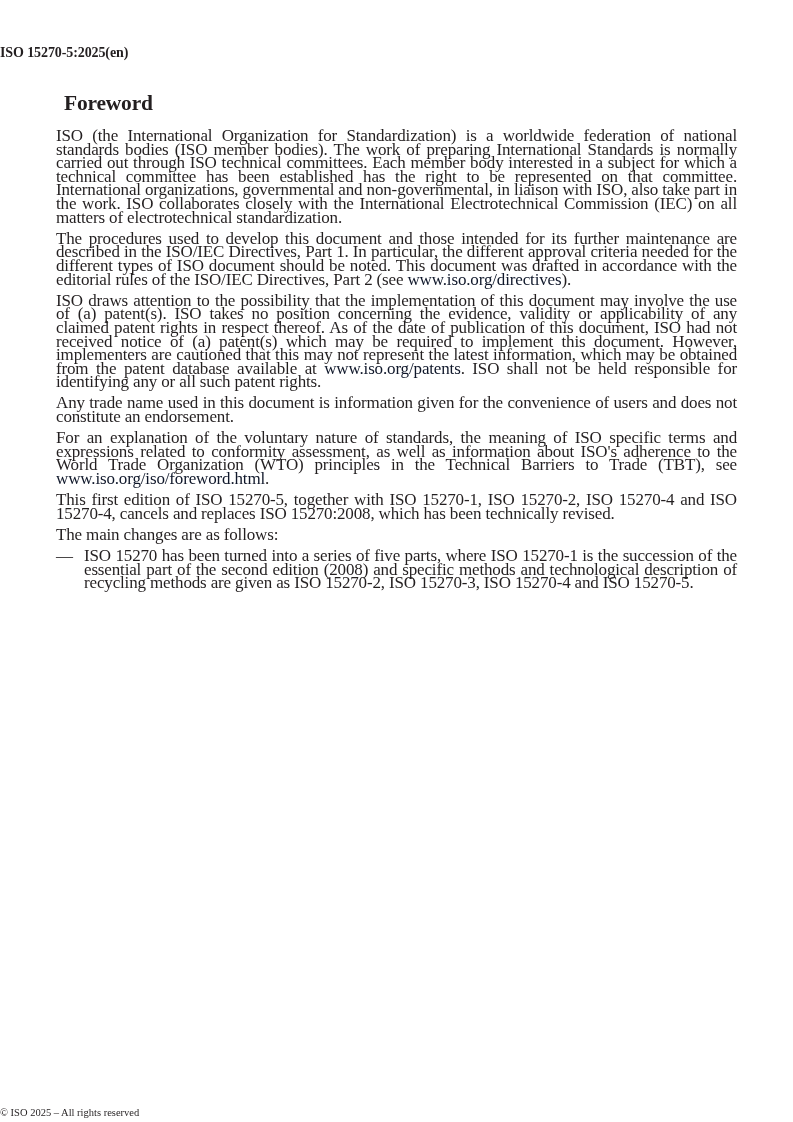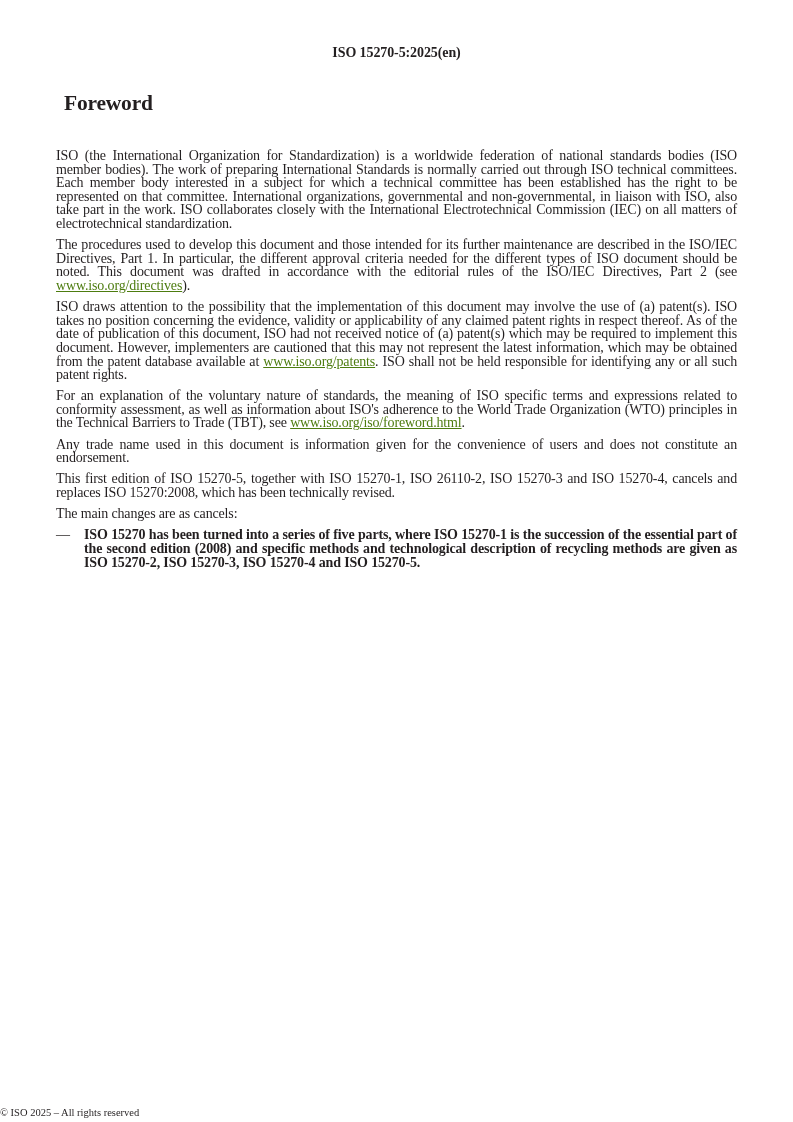--- a/index.html
+++ b/index.html
@@ -1,54 +1,54 @@
 <!DOCTYPE html>
 <html><head>
 <meta charset="utf-8">
 <style>
   html, body { margin: 0; padding: 0; background: #ffffff; }
   body { width: 793px; height: 1122px; position: relative; overflow: hidden;
          font-family: "Liberation Serif", "DejaVu Serif", serif; color: #231f20; }
-  .doc-header { position: absolute; top: 45px; left: 0; width: 793px; text-align: center;
+  .doc-header { position: absolute; top: 45px; left: 0; width: 793px; 
                 font-weight: bold; font-size: 14px; letter-spacing: -0.1px; }
   .title { position: absolute; top: 83px; left: 56px; margin: 8px; font-size: 21.5px; font-weight: bold;
            letter-spacing: -0.2px; }
-  .content { position: absolute; top: 129px; left: 56px; width: 681px; font-size: 14px;
-             line-height: 13.6px; letter-spacing: -0.15px; margin-top: 20px; }
+  .content { position: absolute; top: 129px; left: 56px; width: 681px; font-size: 17px;
+             line-height: 13.6px; letter-spacing: -0.15px; }
   .content p { margin: 0 0 7.6px 0; text-align: justify; }
-  .content a { color: #4d7c0f; text-decoration: underline; }
+  .content a { color: #0f172a; }
   .dash-item { display: flex; margin: 0 0 7.6px 0; }
   .dash { width: 28px; flex: 0 0 28px; }
-  .dash-text { flex: 1; text-align: justify; font-weight: bold; }
+  .dash-text { flex: 1; text-align: justify; }
   .footer { position: absolute; top: 1106px; left: 0; width: 785px; text-align: left;
             font-size: 10.5px; line-height: 14px; }
   .page-num { font-size: 10px; }
 </style>
 </head>
 <body>
 
 <div class="doc-header">ISO 15270-5:2025(en)</div>
 
 <h1 class="title">Foreword</h1>
 
 <div class="content">
   <p>ISO (the International Organization for Standardization) is a worldwide federation of national standards bodies (ISO member bodies). The work of preparing International Standards is normally carried out through ISO technical committees. Each member body interested in a subject for which a technical committee has been established has the right to be represented on that committee. International organizations, governmental and non-governmental, in liaison with ISO, also take part in the work. ISO collaborates closely with the International Electrotechnical Commission (IEC) on all matters of electrotechnical standardization.</p>
 
   <p><span>The procedures used to develop this document and those intended for its further maintenance are described in the ISO/IEC Directives, Part 1. In particular, the different approval criteria needed for the different types of ISO document should be noted. This document was drafted in accordance with the editorial rules of the ISO/IEC Directives, Part 2 (see </span><a>www.iso.org/directives</a><span>).</span></p>
 
   <p><span>ISO draws attention to the possibility that the implementation of this document may involve the use of (a) patent(s). ISO takes no position concerning the evidence, validity or applicability of any claimed patent rights in respect thereof. As of the date of publication of this document, ISO had not received notice of (a) patent(s) which may be required to implement this document. However, implementers are cautioned that this may not represent the latest information, which may be obtained from the patent database available at </span><a>www.iso.org/patents</a><span>. ISO shall not be held responsible for identifying any or all such patent rights.</span></p>
 
+  <p>Any trade name used in this document is information given for the convenience of users and does not constitute an endorsement.</p>
+
   <p><span>For an explanation of the voluntary nature of standards, the meaning of ISO specific terms and expressions related to conformity assessment, as well as information about ISO's adherence to the World Trade Organization (WTO) principles in the Technical Barriers to Trade (TBT), see </span><a>www.iso.org/iso/foreword.html</a><span>.</span></p>
 
-  <p>Any trade name used in this document is information given for the convenience of users and does not constitute an endorsement.</p>
 
+  <p>This first edition of ISO 15270-5, together with ISO 15270-1, ISO 15270-2, ISO 15270-4 and ISO 15270-4, cancels and replaces ISO 15270:2008, which has been technically revised.</p>
 
-  <p>This first edition of ISO 15270-5, together with ISO 15270-1, ISO 26110-2, ISO 15270-3 and ISO 15270-4, cancels and replaces ISO 15270:2008, which has been technically revised.</p>
-
-  <p>The main changes are as cancels:</p>
+  <p>The main changes are as follows:</p>
 
   <div class="dash-item">
     <span class="dash">—</span>
     <span class="dash-text">ISO 15270 has been turned into a series of five parts, where ISO 15270-1 is the succession of the essential part of the second edition (2008) and specific methods and technological description of recycling methods are given as ISO 15270-2, ISO 15270-3, ISO 15270-4 and ISO 15270-5.</span>
   </div>
 
 
 </div>
 
 <div class="footer">

